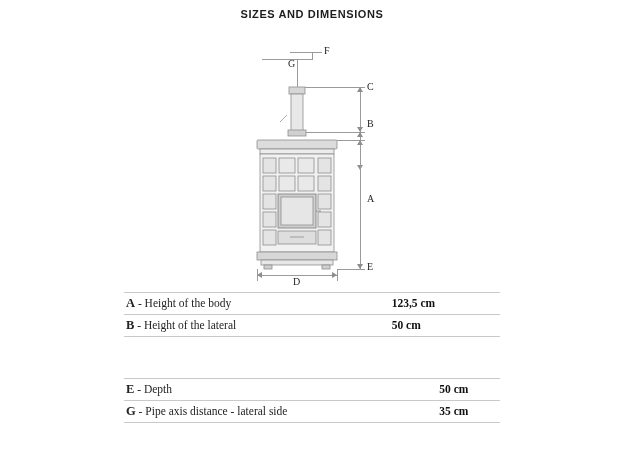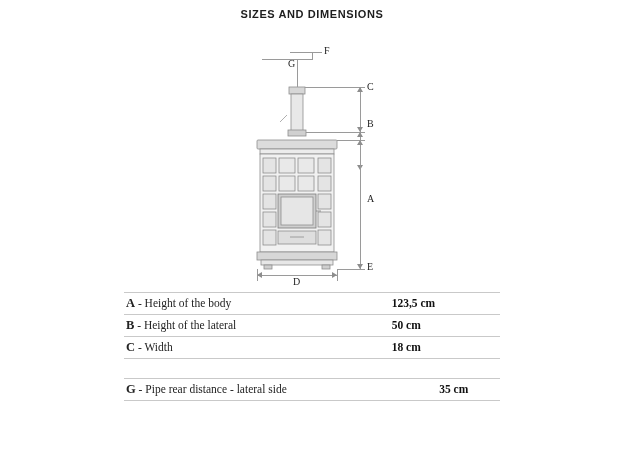--- a/index.html
+++ b/index.html
@@ -230,32 +230,32 @@
     <table>
       <tbody>
         <tr>
           <td class="cell-label"><span class="letter">A</span><span> - Height of the body</span></td>
           <td class="cell-value">123,5 cm</td>
         </tr>
         <tr>
           <td class="cell-label"><span class="letter">B</span><span> - Height of the lateral</span></td>
           <td class="cell-value">50 cm</td>
         </tr>
-        <tr>
-          <td class="cell-label"><span class="letter">C</span><span> - Width</span></td>
-          <td class="cell-value">18 cm</td>
-        </tr>
       </tbody>
     </table>
   </div>
 
   <div class="table table-bottom">
     <table>
       <tbody>
         <tr>
-          <td class="cell-label"><span class="letter">G</span><span> - Pipe rear distance - lateral side</span></td>
+          <td class="cell-label"><span class="letter">E</span><span> - Depth</span></td>
+          <td class="cell-value">50 cm</td>
+        </tr>
+        <tr>
+          <td class="cell-label"><span class="letter">G</span><span> - Pipe axis distance - lateral side</span></td>
           <td class="cell-value">35 cm</td>
         </tr>
       </tbody>
     </table>
   </div>
 
 </div>
 
 </body></html>

